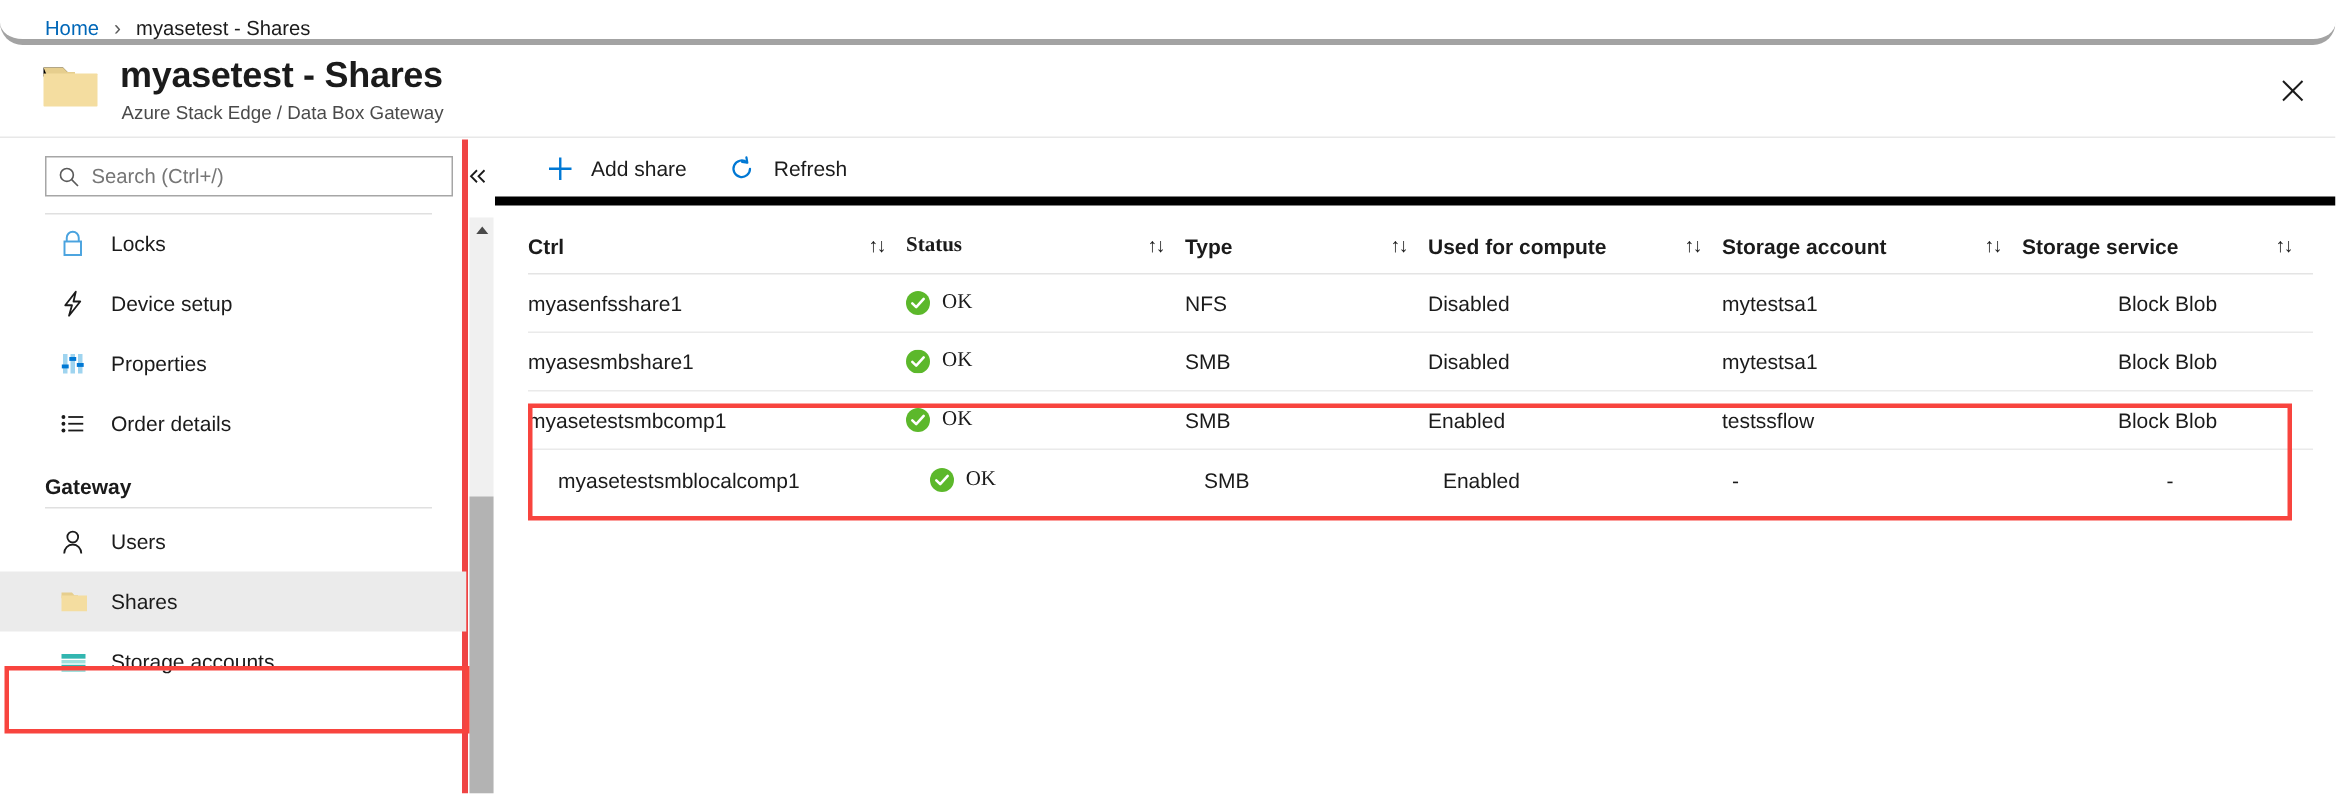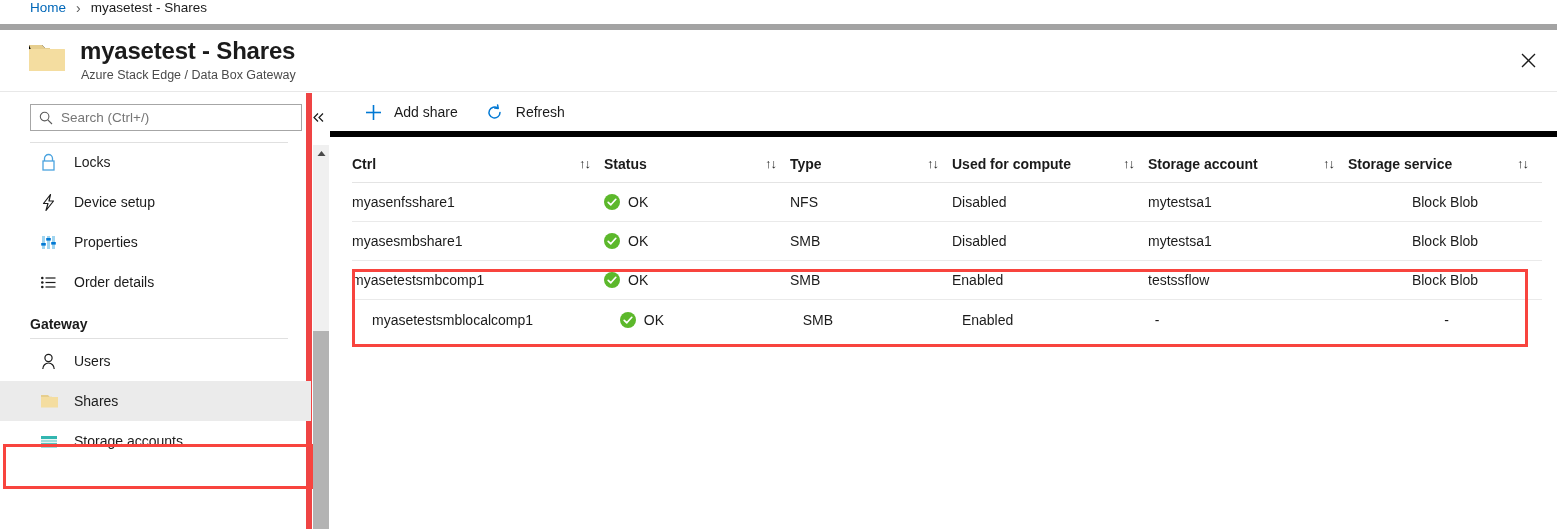--- a/index.html
+++ b/index.html
@@ -18,26 +18,27 @@
     height: 529px;
     background: #fff;
   }
 
   
   .breadcrumb {
     position: absolute;
     left: 0; top: 0;
     width: 1557px; height: 30px;
     display: flex;
-    align-items: flex-start;
+    align-items: flex-end;
     padding-left: 30px;
     background: #fff;
-    border-bottom: 6px solid #a3a3a3;
+    border-bottom: 4px solid #a3a3a3;
     font-size: 13.5px;
     color: #1b1b1b;
+    border-radius: 15px;
   }
   .crumb-link { color: #0067b8; cursor: pointer; }
   .crumb-sep {
     margin: 0 10px;
     color: #5a5a5a;
     font-size: 14px;
   }
   .crumb-current { color: #1b1b1b; }
 
   
@@ -77,21 +78,21 @@
     cursor: pointer;
     color: #1b1b1b;
   }
 
   
   .sidebar {
     position: absolute;
     left: 0; top: 93px;
     width: 312px; height: 436px;
     background: #fff;
-    border-right: 6px solid #ef4444;
+    border-right: 4px solid #ef4444;
   }
   .search-wrap {
     position: absolute;
     left: 30px; top: 11px;
     width: 272px; height: 27px;
     border: 1px solid #a6a6a6;
     background: #fff;
     display: flex;
     align-items: center;
     cursor: text;
@@ -278,21 +279,21 @@
   }
   .td {
     font-size: 14px;
     color: #1b1b1b;
     white-space: nowrap;
     overflow: hidden;
     display: flex;
     align-items: center;
   }
   .col-name    { width: 252px; }
-  .col-status  { width: 186px; }
+  .col-status  { width: 186px; font-family: Liberation Serif, serif; }
   .col-type    { width: 162px; }
   .col-compute { width: 196px; }
   .col-account { width: 200px; }
   .col-service { width: 194px; justify-content: center; }
   .ok-badge {
     width: 16px; height: 16px;
     margin-right: 8px;
     flex: 0 0 16px;
   }
 </style>

